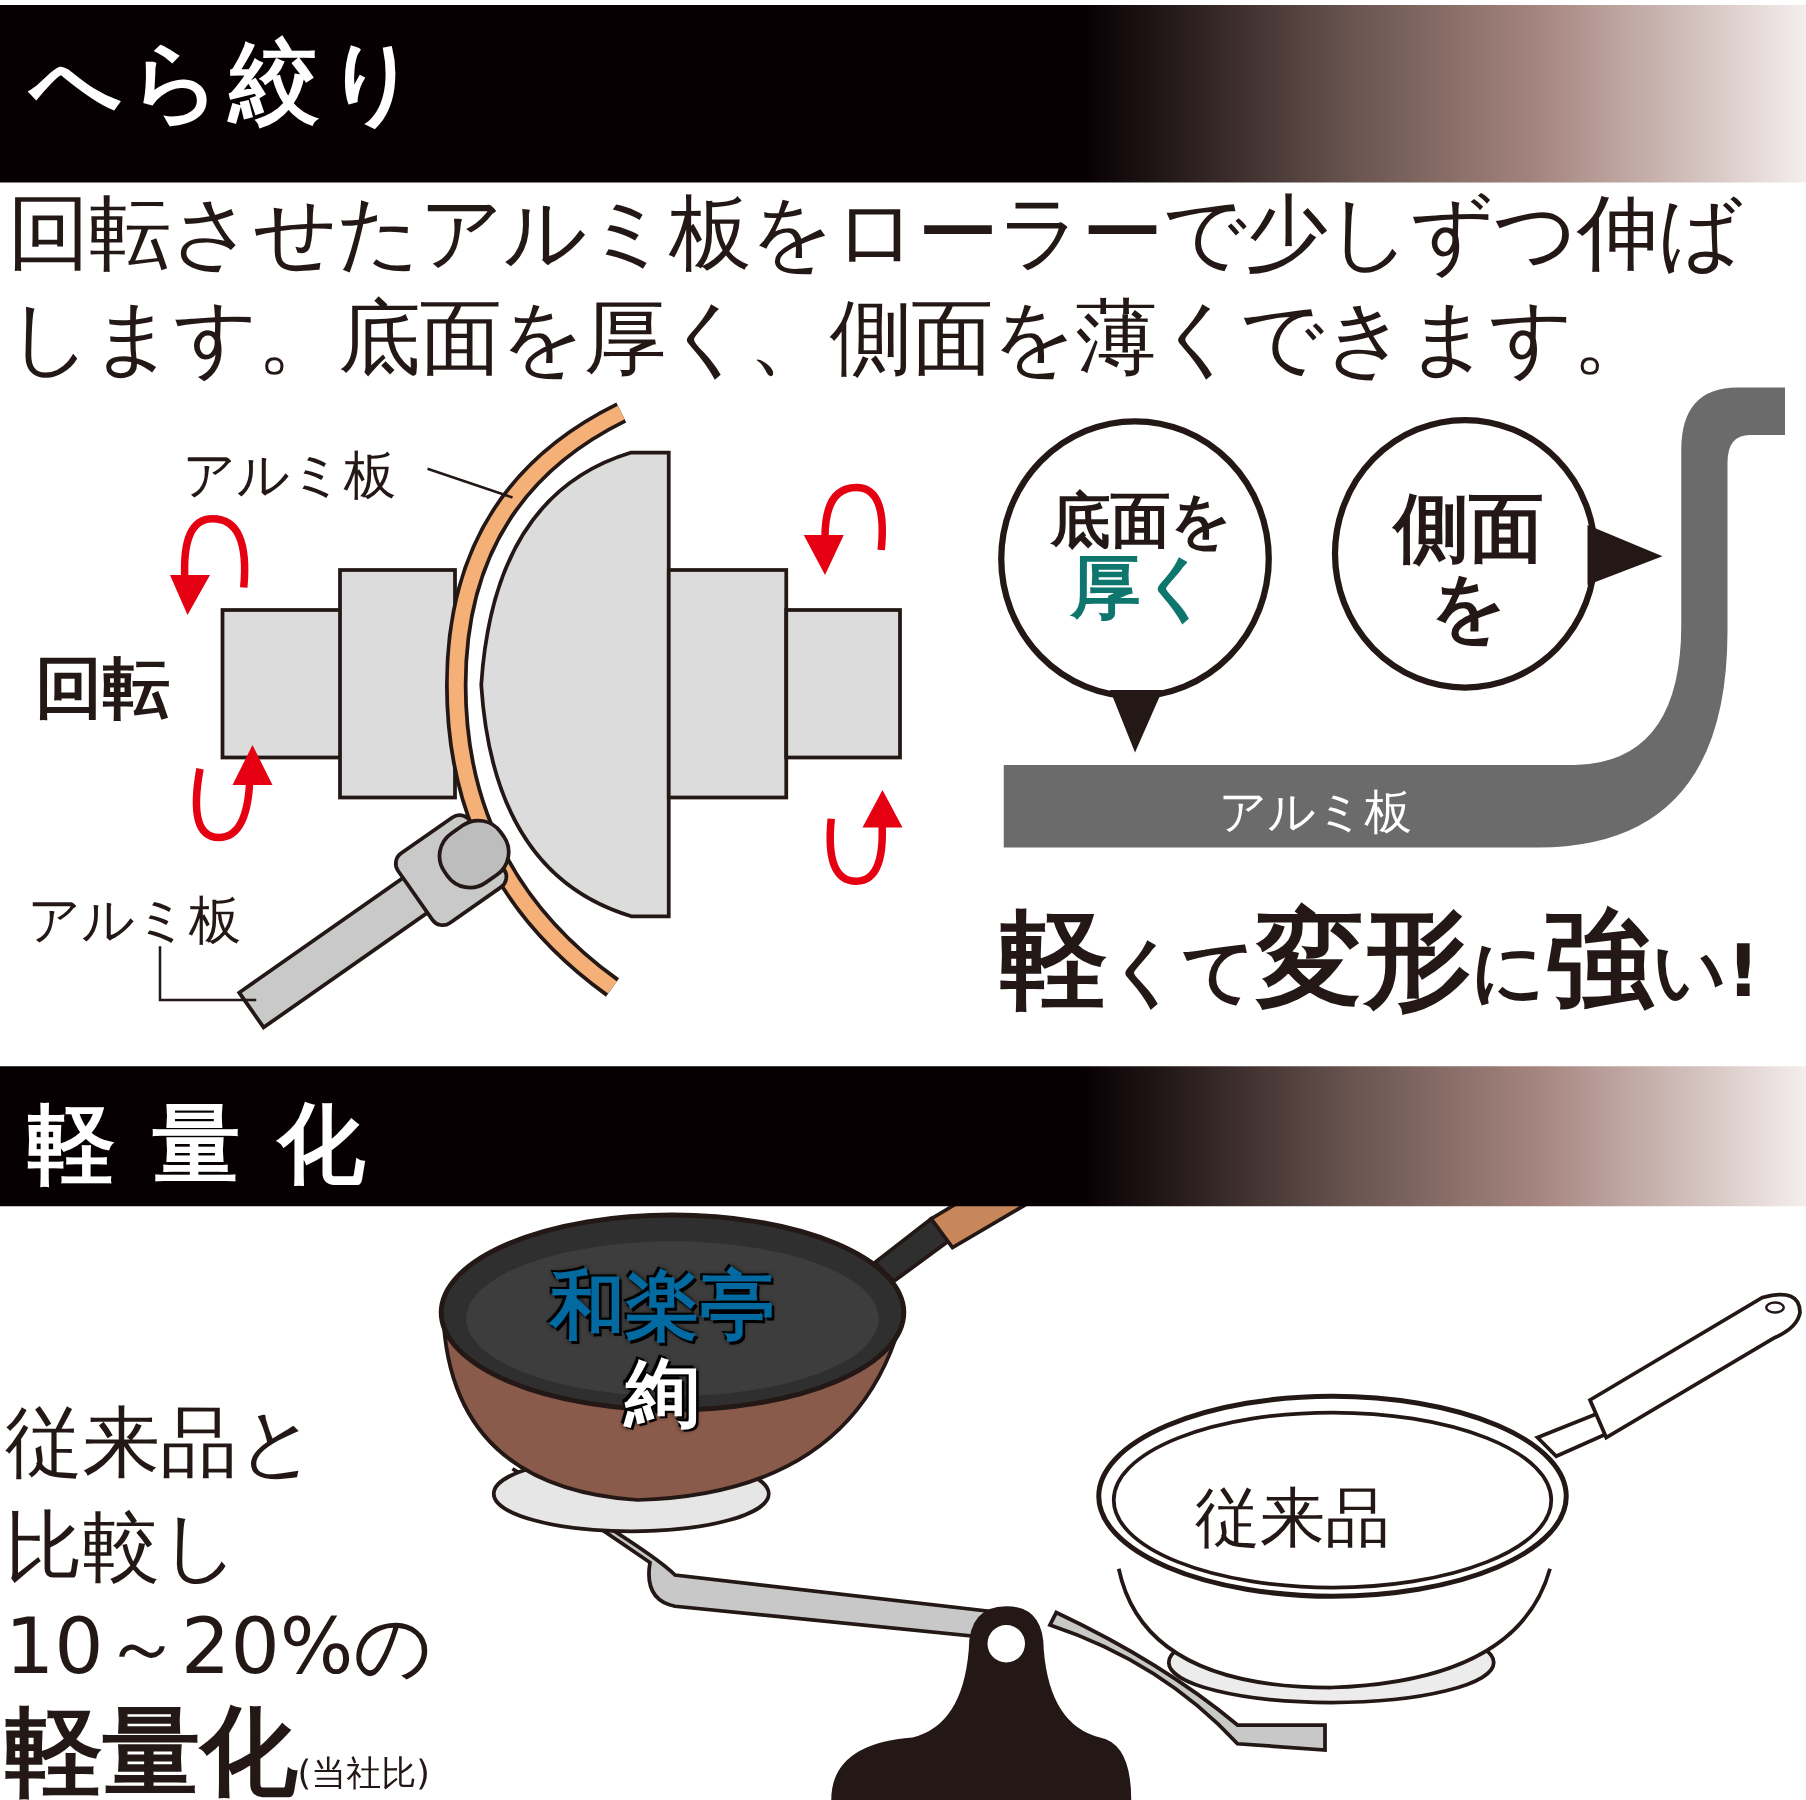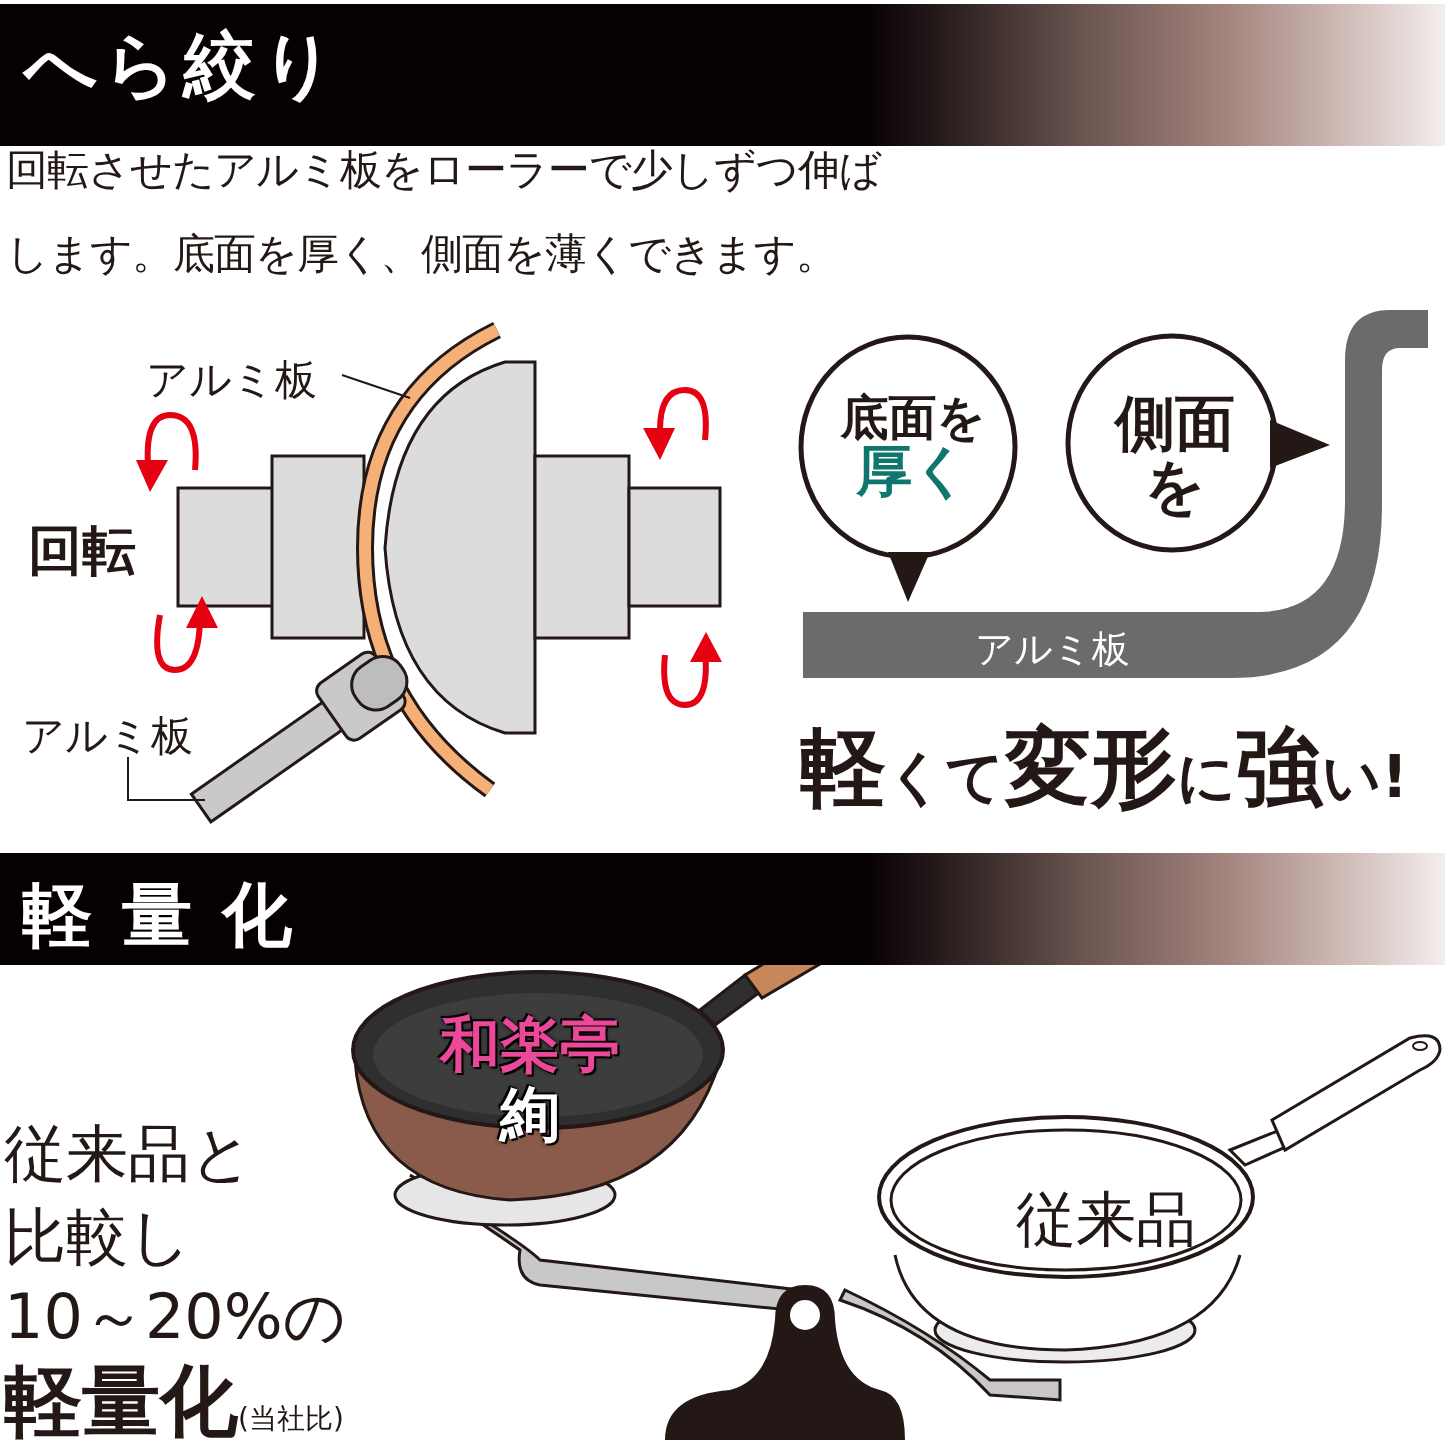--- a/index.html
+++ b/index.html
@@ -3,21 +3,21 @@
 <meta charset="utf-8">
 <style>
   html,body{margin:0;padding:0;background:#fff;}
   body{width:1445px;height:1440px;position:relative;overflow:hidden;font-family:"DejaVu Sans","Liberation Sans",sans-serif;color:#231815;}
   .banner{position:absolute;left:0;width:1445px;background:linear-gradient(90deg,#070002 0%,#070002 60%,#2c2020 66%,#6a5550 75%,#a5847e 85%,#d4c2be 94%,#f4eeee 100%);}
   .banner .t{position:absolute;color:#fff;font-weight:bold;white-space:nowrap;}
   #b1{top:4px;height:142px;}
   #b1 .t{left:24px;top:14px;font-size:72px;letter-spacing:6px;}
   #b2{top:853px;height:112px;}
   #b2 .t{left:22px;top:16px;font-size:70px;letter-spacing:30px;}
-  .desc{position:absolute;left:6px;font-size:42px;font-weight:500;white-space:nowrap;letter-spacing:-1px;}
+  .desc{position:absolute;left:6px;font-size:66px;font-weight:500;white-space:nowrap;letter-spacing:-1px;}
   #d1{top:142px;}
   #d2{top:226px;}
   .abs{position:absolute;white-space:nowrap;}
   .lbl{font-size:42px;}
   .boldbig{font-weight:bold;}
   .red{color:#0f766e;}
   .bubble-text{position:absolute;text-align:center;font-weight:bold;line-height:1.05;}
   .slogan{position:absolute;left:800px;top:710px;font-weight:bold;white-space:nowrap;}
   .slogan .k{font-size:86px;}
   .slogan .s{font-size:58px;}
@@ -111,22 +111,22 @@
 <div class="abs" style="left:975px;top:624px;font-size:38px;color:#fff;">アルミ板</div>
 
 <div class="slogan">
   <span class="k">軽</span><span class="s">くて</span><span class="k">変形</span><span class="s">に</span><span class="k">強</span><span class="s">い!</span>
 </div>
 
 <div class="banner" id="b2">
   <span class="t">軽量化</span>
 </div>
 
-<div class="abs boldbig" style="left:440px;top:1005px;font-size:60px;color:#ec4899;text-shadow:0 0 4px #000,2px 2px 0 #000,-2px -2px 0 #000;">和楽亭</div>
+<div class="abs boldbig" style="left:440px;top:1005px;font-size:60px;color:#0369a1;text-shadow:0 0 4px #000,2px 2px 0 #000,-2px -2px 0 #000;">和楽亭</div>
 <div class="abs boldbig" style="left:500px;top:1075px;font-size:60px;color:#fff;text-shadow:0 0 4px #000,2px 2px 0 #000,-2px -2px 0 #000;">絢</div>
-<div class="abs" style="left:1016px;top:1180px;font-size:60px;">従来品</div>
+<div class="abs" style="left:956px;top:1180px;font-size:52px;">従来品</div>
 
 <div class="left-text" style="top:1112px;">従来品と</div>
 <div class="left-text" style="top:1195px;">比較し</div>
 <div class="left-text" style="top:1275px;">10～20%の</div>
 <div class="left-text" style="top:1350px;">
   <span style="font-size:78px;font-weight:bold;">軽量化</span><span style="font-size:28px;">(当社比)</span>
 </div>
 
 </body></html>

